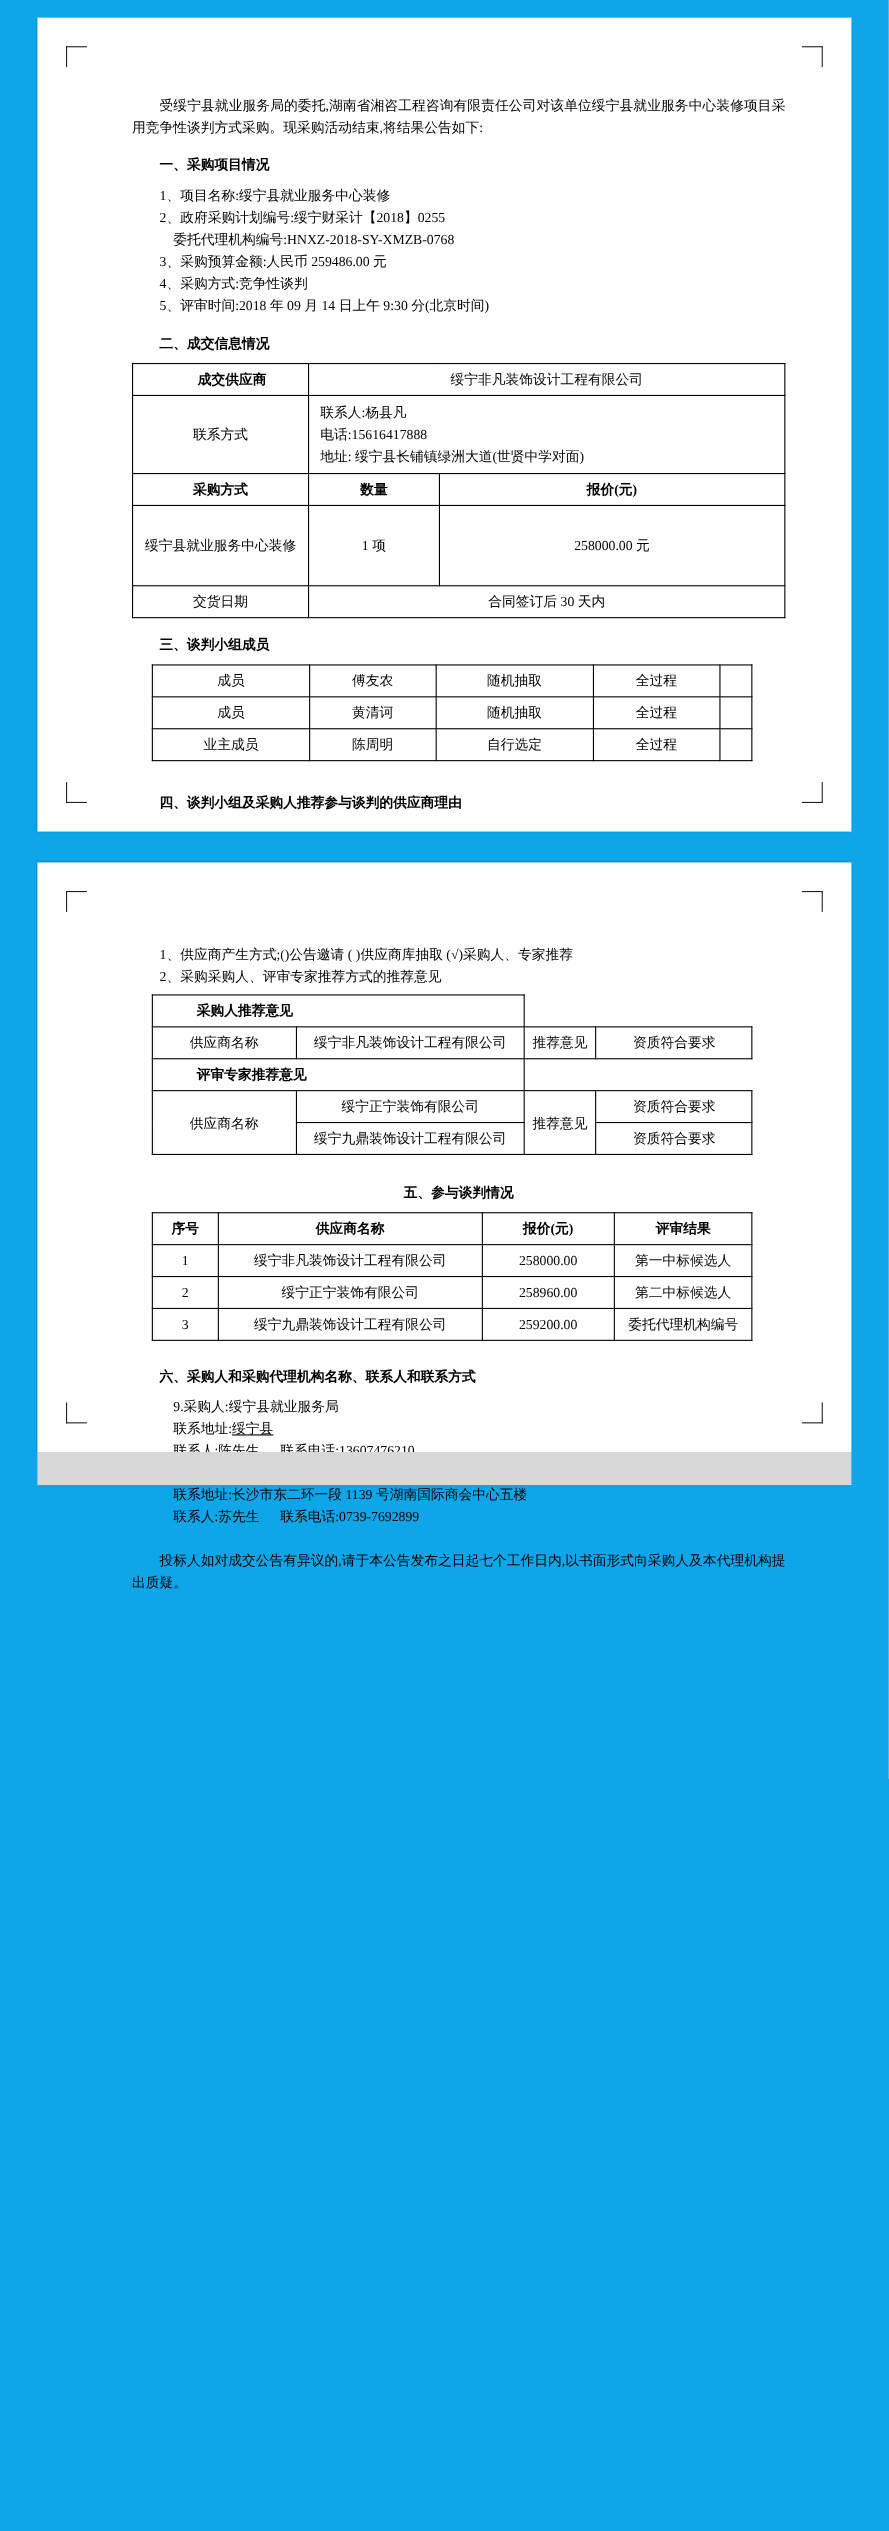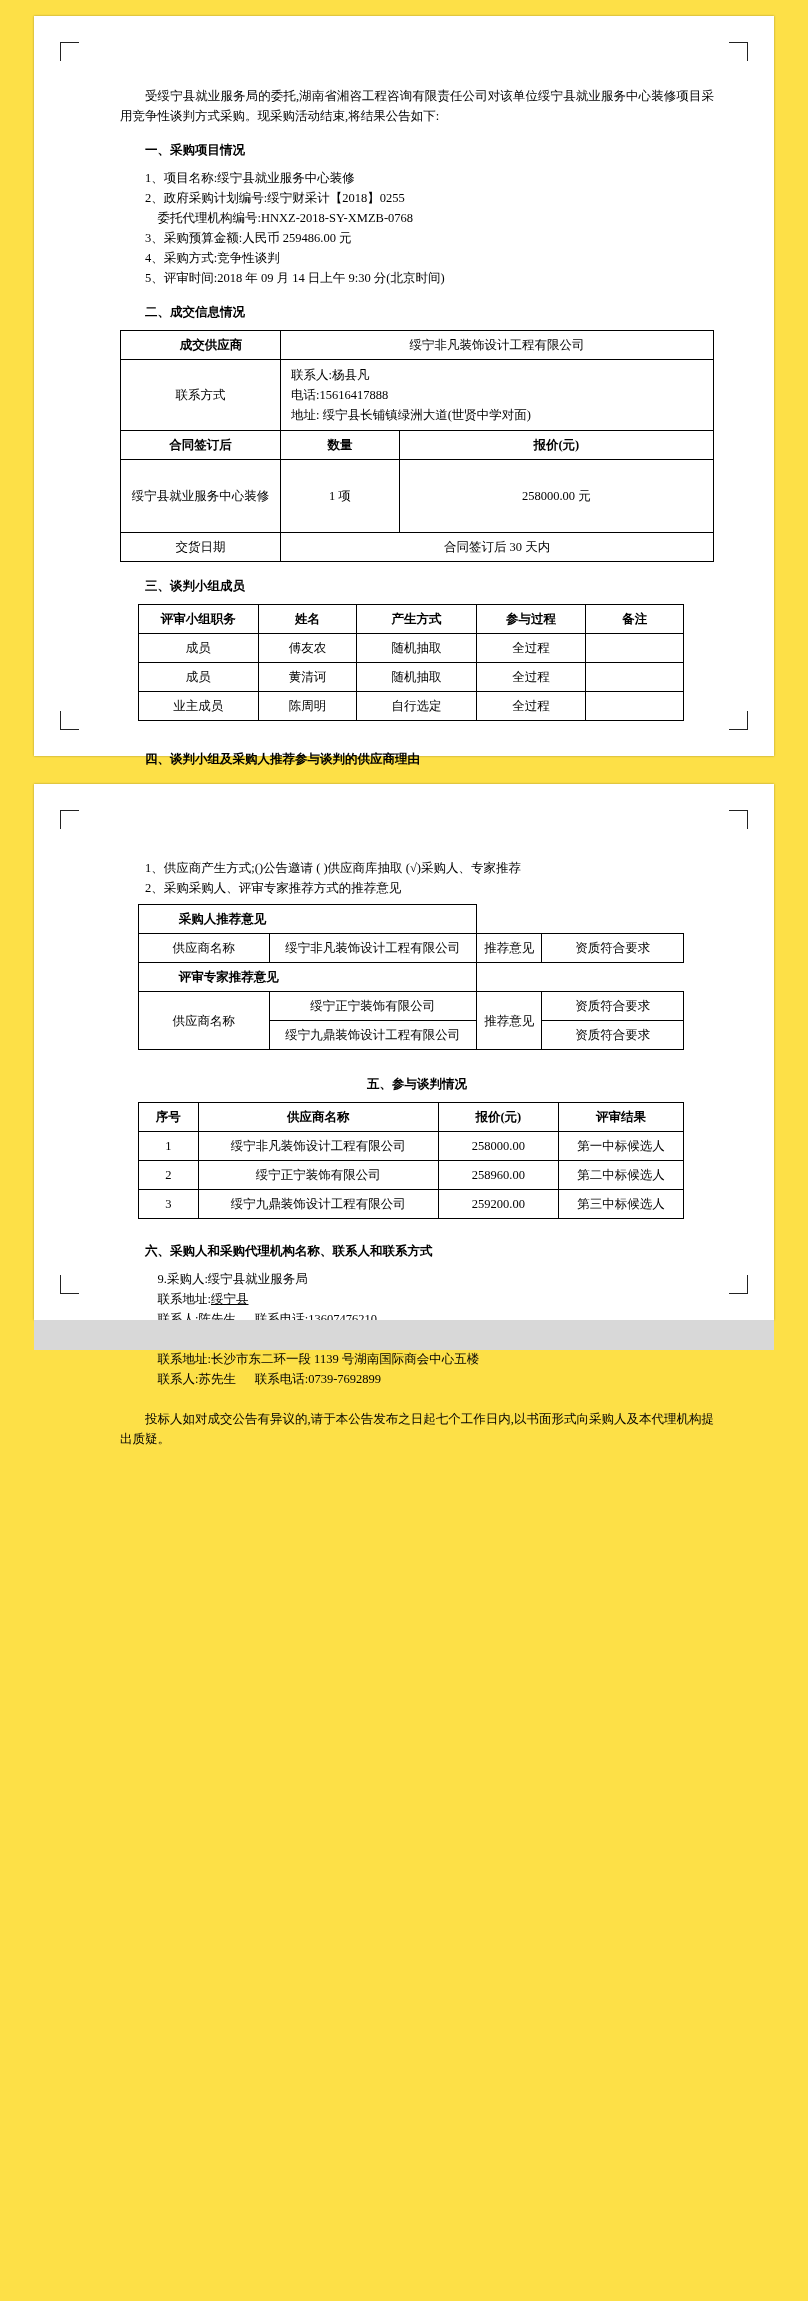--- a/index.html
+++ b/index.html
@@ -5,21 +5,21 @@
   html, body {
     margin: 0;
     padding: 0;
     background: #d8d8d8;
     font-family: "Liberation Serif", "DejaVu Serif", serif;
   }
   #root {
     width: 808px;
     min-height: 2301px;
     position: relative;
-    background: #fde047;
+    background: #0ea5e9;
     display: flex;
     flex-direction: column;
     align-items: center;
   }
   .page {
     width: 740px;
     background: #ffffff;
     position: relative;
     box-sizing: border-box;
     box-shadow: 0 0 2px rgba(0,0,0,0.35);
@@ -124,47 +124,40 @@
         </tr>
         <tr>
           <td>联系方式</td>
           <td colspan="2" class="left">
             <div>联系人:杨县凡</div>
             <div>电话:15616417888</div>
             <div>地址:  绥宁县长铺镇绿洲大道(世贤中学对面)</div>
           </td>
         </tr>
         <tr>
-          <th>合同签订后</th>
+          <th>采购方式</th>
           <th style="width:20%;">数量</th>
           <th>报价(元)</th>
         </tr>
         <tr>
           <td style="height:62px;">绥宁县就业服务中心装修</td>
           <td>1 项</td>
           <td>258000.00 元</td>
         </tr>
         <tr>
           <td>交货日期</td>
           <td colspan="2">合同签订后 30 天内</td>
         </tr>
       </tbody>
         </table>
 
       <div class="sec-title">三、谈判小组成员</div>
 
       <table class="tbl-mid">
         <tbody>
-            <tr>
-          <th style="width:22%;">评审小组职务</th>
-          <th style="width:18%;">姓名</th>
-          <th style="width:22%;">产生方式</th>
-          <th style="width:20%;">参与过程</th>
-          <th>备注</th>
-        </tr>
         <tr>
           <td>成员</td>
           <td>傅友农</td>
           <td>随机抽取</td>
           <td>全过程</td>
           <td></td>
         </tr>
         <tr>
           <td>成员</td>
           <td>黄清诃</td>
@@ -246,21 +239,21 @@
         <tr>
           <td>2</td>
           <td>绥宁正宁装饰有限公司</td>
           <td>258960.00</td>
           <td>第二中标候选人</td>
         </tr>
         <tr>
           <td>3</td>
           <td>绥宁九鼎装饰设计工程有限公司</td>
           <td>259200.00</td>
-          <td>第三中标候选人</td>
+          <td>委托代理机构编号</td>
         </tr>
       </tbody>
         </table>
 
       <div class="sec-title" style="margin-top:22px;">六、采购人和采购代理机构名称、联系人和联系方式</div>
       <p class="item sub">9.采购人:绥宁县就业服务局</p>
       <p class="item sub">
         <span>联系地址:</span><u>绥宁县</u>
       </p>
       <p class="item sub">

